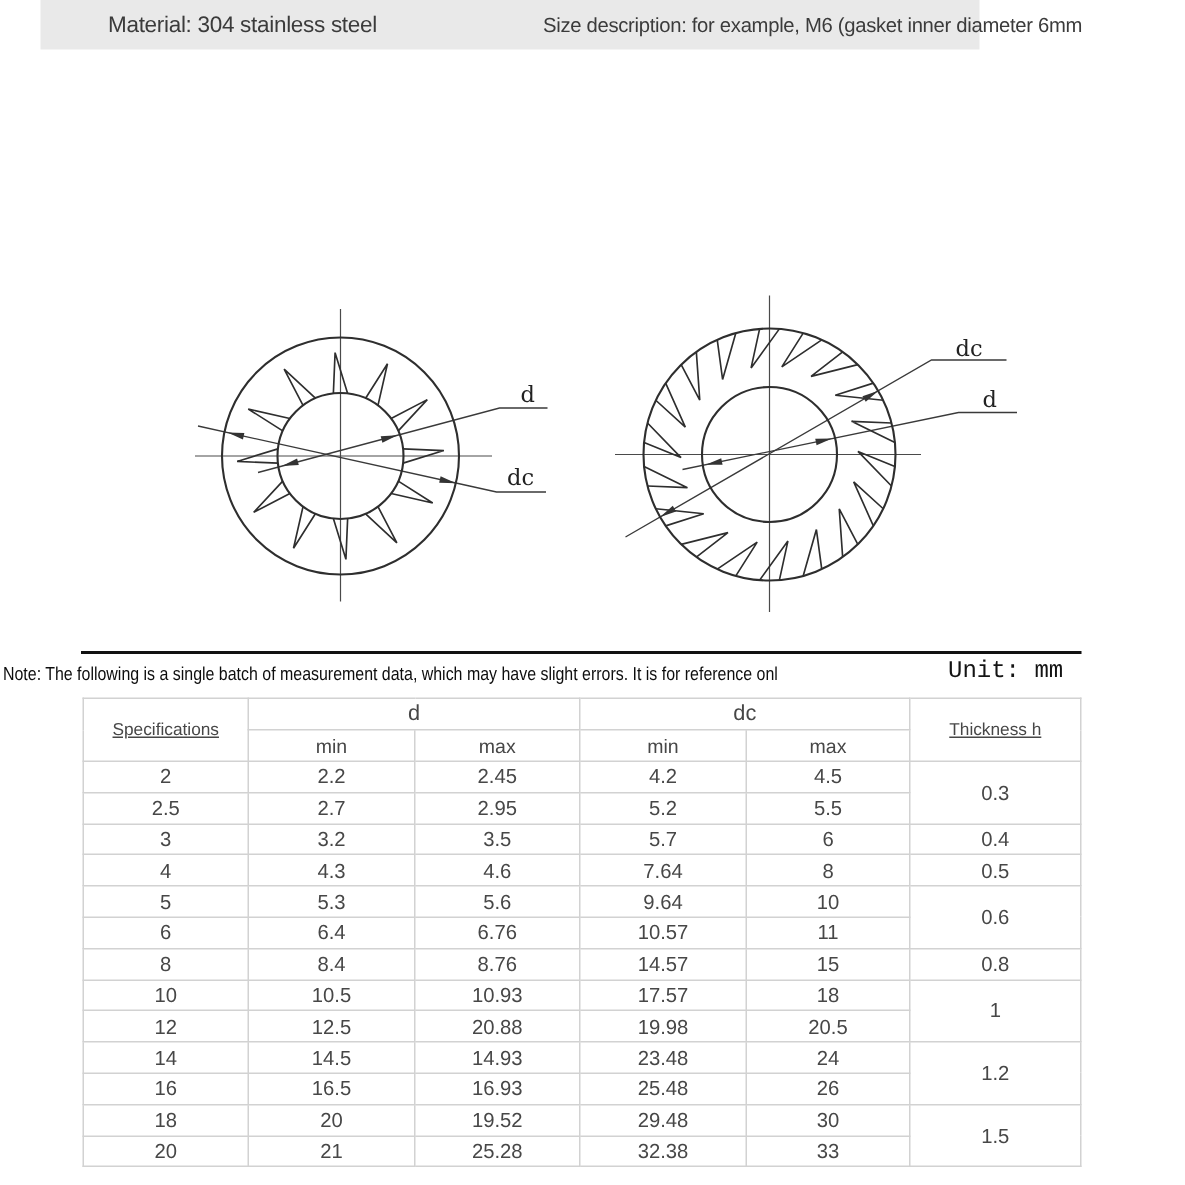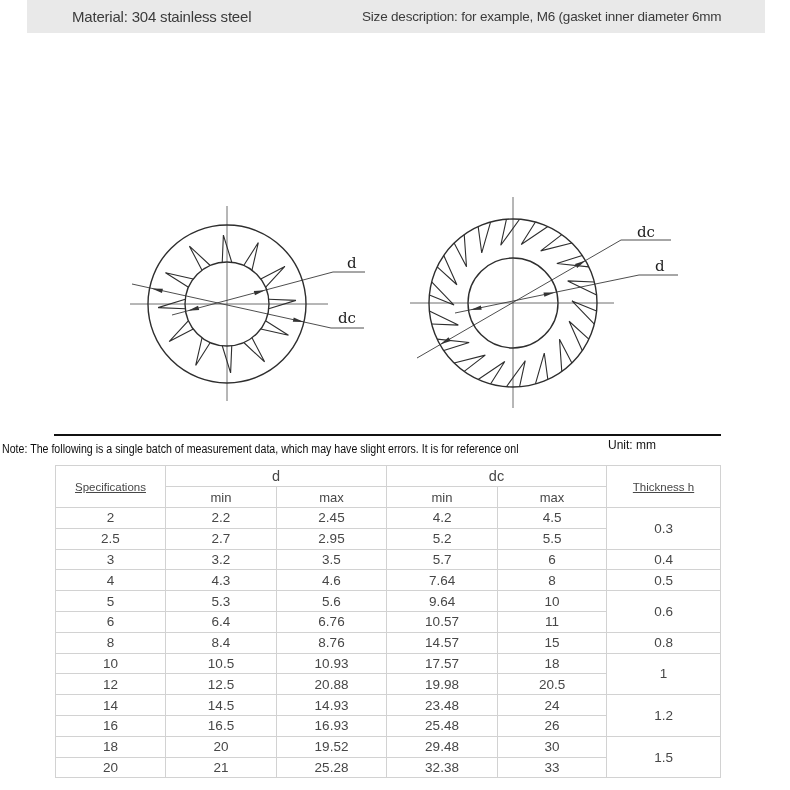--- a/index.html
+++ b/index.html
@@ -1,21 +1,21 @@
 <!DOCTYPE html>
 <html><head>
 <meta charset="utf-8">
 <style>
   html,body{margin:0;padding:0;}
   body{
     width:790px;height:790px;position:relative;overflow:hidden;
     background:#ffffff;font-family:"Liberation Sans",sans-serif;
   }
   .header-bar{
-    position:absolute;left:27px;top:0;width:738px;height:33px;
+    position:absolute;left:27px;top:0;width:626px;height:33px;
     background:var(--bar,#e9e9e9);
   }
   .material-label{
     position:absolute;left:45px;top:0;height:33px;line-height:33px;
     font-size:15px;color:#3b3b3b;letter-spacing:-0.2px;white-space:nowrap;
   }
   .size-label{
     position:absolute;left:335px;top:0;height:33px;line-height:33px;
     font-size:13.5px;color:#3b3b3b;letter-spacing:-0.2px;white-space:nowrap;text-align:right;
   }
@@ -26,22 +26,23 @@
   }
   .note-rule{
     position:absolute;left:54px;top:434px;width:667px;height:2px;
     background:var(--rule,#111111);
   }
   .note-text{
     position:absolute;left:2px;top:442px;font-size:12.5px;color:#0d0d0d;
     white-space:nowrap;transform:scaleX(0.85);transform-origin:0 0;
   }
   .unit-label{
-    position:absolute;left:608px;top:438px;font-size:12px;color:#141414;
+    position:absolute;left:632px;top:438px;font-size:16px;color:#141414;
     white-space:nowrap;
+    font-family:Liberation Mono, monospace;
   }
   table.dim{
     position:absolute;left:55px;top:465px;width:665px;
     border-collapse:collapse;table-layout:fixed;
   }
   table.dim th,table.dim td{
     border:1px solid var(--tborder,#d2d2d2);
     text-align:center;vertical-align:middle;padding:0;
     font-weight:normal;color:#474747;
   }

